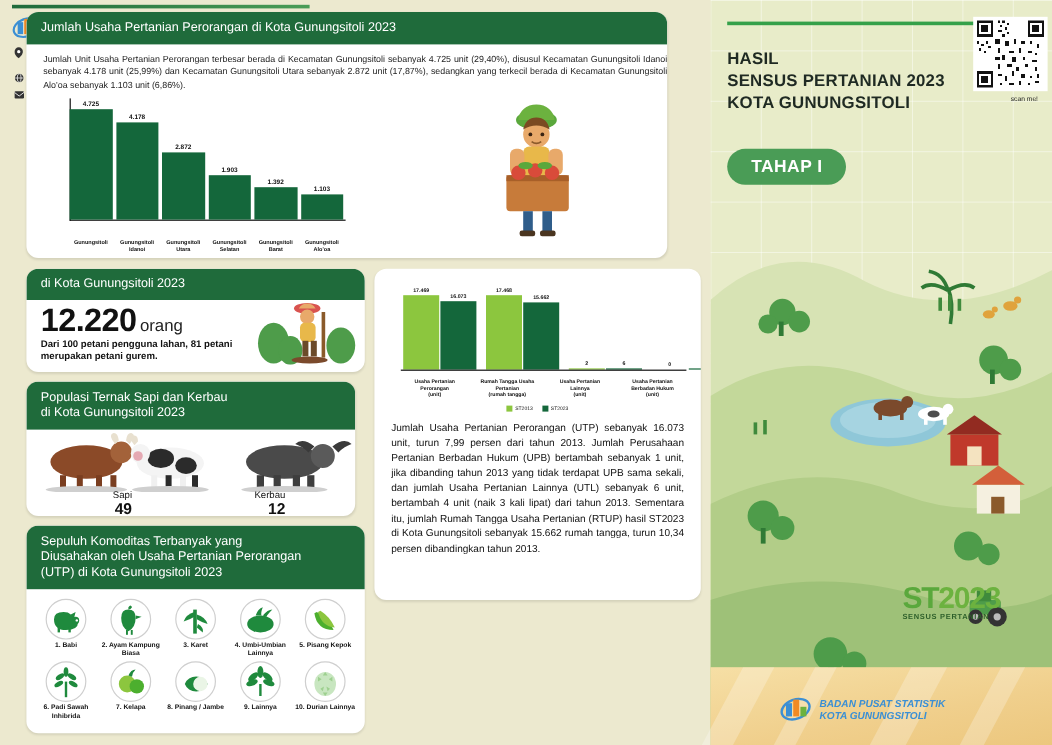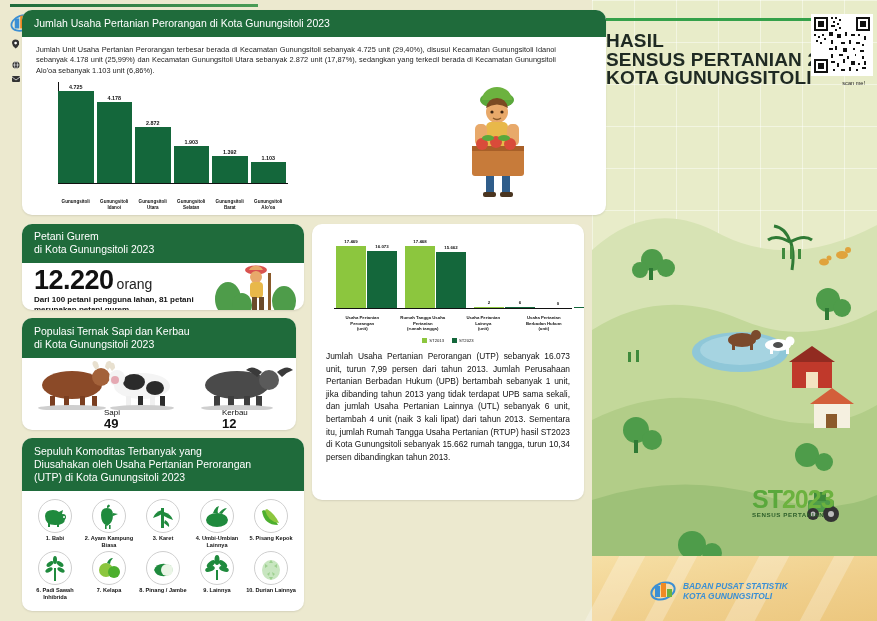--- a/index.html
+++ b/index.html
@@ -15,43 +15,43 @@
   .right-panel{
     position:absolute; left:592px; top:0; width:285px; height:621px;
     background:#e8ecc9; overflow:hidden;
   }
   .rp-grid{position:absolute; inset:0;
     background-image:
       linear-gradient(to right, rgba(255,255,255,.45) 1px, transparent 1px),
       linear-gradient(to bottom, rgba(255,255,255,.45) 1px, transparent 1px);
     background-size:42px 42px;}
   .rp-rule{position:absolute; left:14px; top:18px; width:258px; height:3px; background:#35a14a;}
-  .rp-title{position:absolute; left:14px; top:32px; width:265px;
-    font-size:19px; font-weight:bold; line-height:18.5px; color:#1f2a23; letter-spacing:.2px;}
+  .rp-title{position:absolute; left:14px; top:39px; width:265px;
+    font-size:14px; font-weight:bold; line-height:18.5px; color:#1f2a23; letter-spacing:.2px;}
   .tahap{position:absolute; left:14px; top:124px; background:#4a9c56; color:#fff;
     padding:7px 20px; border-radius:16px; font-size:14.5px; font-weight:bold; letter-spacing:.4px;}
   .st-logo{position:absolute; left:752px; top:487px; width:120px; text-align:left;}
   .st-main{font-size:25px; font-weight:bold; color:#5aa83c; letter-spacing:-1px; line-height:24px;}
   .st-main .t2{color:#6cb23f;}
   .st-sub{font-size:6.2px; font-weight:bold; color:#2d5f2a; letter-spacing:.6px;}
 
   
   .sand{position:absolute; left:592px; top:556px; width:285px; height:65px;
     background:linear-gradient(170deg,#f6dfa5 0%, #f0cf8c 60%, #ecc77e 100%);}
   .sand-stripe{position:absolute; background:rgba(255,255,255,.25); transform:skewX(-28deg);}
   .bps-foot{position:absolute; left:650px; top:580px; display:flex; align-items:center; gap:7px;}
   .bps-foot-text{font-size:8.4px; font-weight:bold; font-style:italic; color:#3b8fd4; line-height:10px;}
 
   
   .card{position:absolute; background:#fff; border-radius:10px; overflow:hidden;
         box-shadow:0 1px 2px rgba(0,0,0,.10);}
   .card-hd{background:#1f6b3b; color:#fff; padding:7px 12px; font-size:10.5px; line-height:13px;}
 
   
-  #card-utp{left:22px; top:10px; width:584px; height:205px;}
+  #card-utp{left:22px; top:10px; width:534px; height:205px;}
   .c1-body{padding:8px 14px 4px;}
   .c1-desc{font-size:7.4px; line-height:10.4px; color:#1d1d1d; text-align:justify; width:520px;}
   .chart1{position:relative; margin-top:6px; width:250px; height:115px;}
   .bars{position:absolute; left:22px; bottom:14px; width:228px; height:100px;
         display:flex; align-items:flex-end; gap:3px;}
   .bar-col{flex:1; display:flex; flex-direction:column; align-items:center; justify-content:flex-end; height:100%;}
   .bar-val{font-size:5.4px; font-weight:bold; color:#111; margin-bottom:1px;}
   .bar{width:100%; background:#14673b;}
   .axis-x{position:absolute; left:22px; bottom:13px; width:230px; height:1px; background:#111;}
   .axis-y{position:absolute; left:22px; bottom:13px; width:1px; height:102px; background:#111;}
@@ -65,21 +65,21 @@
   #card-gurem .card-hd{padding:6px 12px 7px;}
   .gurem-body{position:relative; padding:4px 12px 0; height:47px;}
   .big-num{font-size:27px; font-weight:bold; color:#111; letter-spacing:-.5px; line-height:27px; display:inline-block;}
   .unit{font-size:14px; color:#222; margin-left:3px;}
   .gurem-note{font-size:8px; color:#111; line-height:10px; margin-top:1px; width:180px;font-weight:bold;}
   .gurem-ill{position:absolute; right:6px; top:-4px; width:86px; height:58px;}
 
   
   #card-ternak{left:22px; top:318px; width:274px; height:112px;}
   .ternak-body{position:relative; height:71px;}
-  .animal-wrap{position:absolute; text-align:left;margin-left:10px;}
+  .animal-wrap{position:absolute; text-align:right;}
   .an-name{font-size:8px; color:#111;}
   .an-num{font-size:13px; font-weight:bold; color:#111; line-height:14px;}
 
   
   #card-komoditas{left:22px; top:438px; width:282px; height:173px;}
   .komo-grid{display:grid; grid-template-columns:repeat(5,1fr); padding:8px 6px 0; row-gap:2px;}
   .komo{display:flex; flex-direction:column; align-items:center;}
   .komo-circle{width:34px; height:34px; border-radius:50%; background:#fff;
       border:1.4px solid #cfcfcf; display:flex; align-items:center; justify-content:center; overflow:hidden;}
   .komo-lab{font-size:5.6px; font-weight:bold; color:#111; text-align:center; line-height:7px; margin-top:2px; width:50px;}
@@ -206,20 +206,21 @@
           <circle cx="237" cy="258" r="2.5"></circle>
       </g>
     </svg>
 
     <div class="rp-rule"></div>
     <div class="rp-title">
       <div>HASIL</div>
       <div>SENSUS PERTANIAN 2023</div>
       <div>KOTA GUNUNGSITOLI</div>
     </div>
+    <div class="tahap">TAHAP I</div>
   </div>
 
   <div class="st-logo">
     <div class="st-main">
       <span>ST</span><span class="t2">2023</span>
     </div>
     <div class="st-sub">SENSUS PERTANIAN</div>
   </div>
 
   <div class="sand">
@@ -326,21 +327,20 @@
       </g>
       <rect x="44" y="104" width="8" height="18" fill="#2f5d8a"></rect>
       <rect x="60" y="104" width="8" height="18" fill="#2f5d8a"></rect>
       <rect x="41" y="120" width="13" height="5" rx="2" fill="#4a3520"></rect>
       <rect x="58" y="120" width="13" height="5" rx="2" fill="#4a3520"></rect>
     </svg>
   </div>
 
   <div class="card" id="card-gurem">
     <div class="card-hd">
-      <div>Petani Gurem</div>
       <div>di Kota Gunungsitoli 2023</div>
     </div>
     <div class="gurem-body">
       <div>
         <span class="big-num">12.220</span><span class="unit">orang</span>
       </div>
       <div class="gurem-note">Dari 100 petani pengguna lahan, 81 petani merupakan petani gurem.</div>
       <svg class="gurem-ill" viewBox="0 0 86 58">
         <g fill="#4e9c4a">
           <ellipse cx="16" cy="40" rx="13" ry="17"></ellipse>

